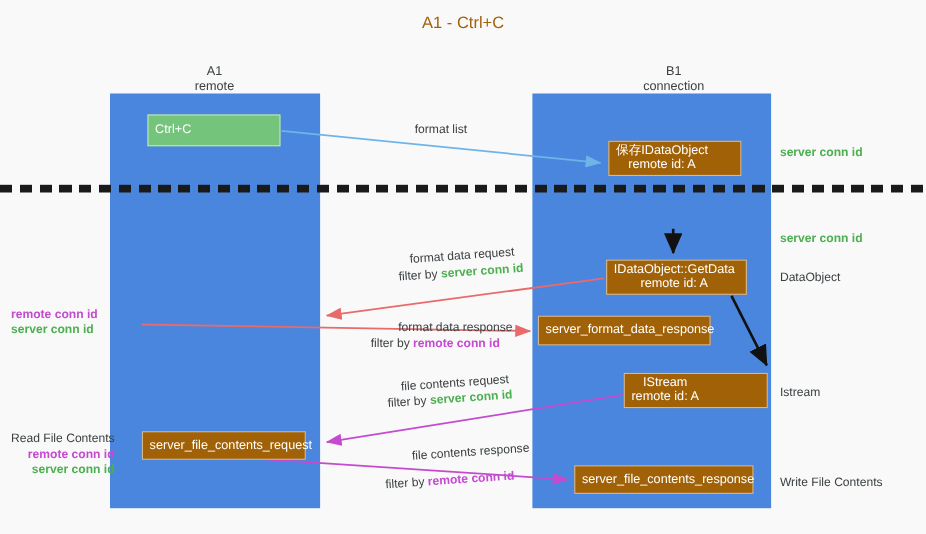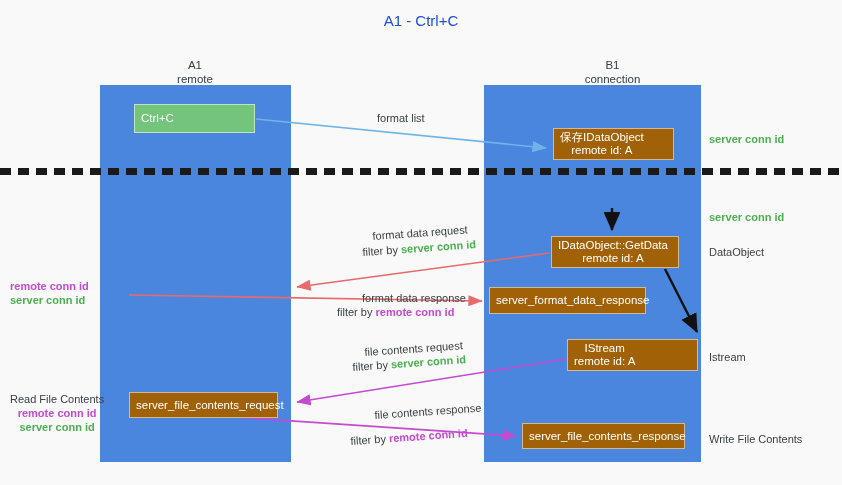--- a/index.html
+++ b/index.html
@@ -9,21 +9,21 @@
     font-family:"Liberation Sans","DejaVu Sans",sans-serif;
     position:relative;overflow:hidden;
     -webkit-font-smoothing:antialiased;
   }
   #stage{position:absolute;left:0;top:0;width:842px;height:485px;}
   .abs{position:absolute;}
 
   
   #title{
     left:0;top:10px;width:842px;text-align:center;
-    font-size:15px;color:#1d4ed8;line-height:21px;
+    font-size:15px;color:#a16207;line-height:21px;
   }
   #title div{white-space:pre;}
 
   
   .col-head{
     text-align:center;font-size:11.5px;color:#3c4043;line-height:14px;
   }
   #head-a1{left:119px;top:58px;width:152px;}
   #head-b1{left:525px;top:58px;width:175px;}
 
@@ -79,21 +79,21 @@
   
   .side{font-size:11px;line-height:14px;white-space:nowrap;}
   .side-strong{font-weight:bold;}
   #ann-srv-1{left:709px;top:132px;}
   #ann-srv-2{left:709px;top:210px;}
   #ann-dataobject{left:709px;top:245px;color:#3c4043;}
   #ann-istream{left:709px;top:350px;color:#3c4043;}
   #ann-write{left:709px;top:432px;color:#3c4043;}
 
   #ann-left-1{left:10px;top:279px;text-align:left;}
-  #ann-left-2{left:10px;top:392px;text-align:center;}
+  #ann-left-2{left:10px;top:392px;text-align:right;}
   #ann-left-2 .hdr{color:#3c4043;}
 </style>
 </head>
 <body>
 
 <div id="stage">
 
   <div class="abs" id="title">
     <div>A1 - Ctrl+C</div>
   </div>

